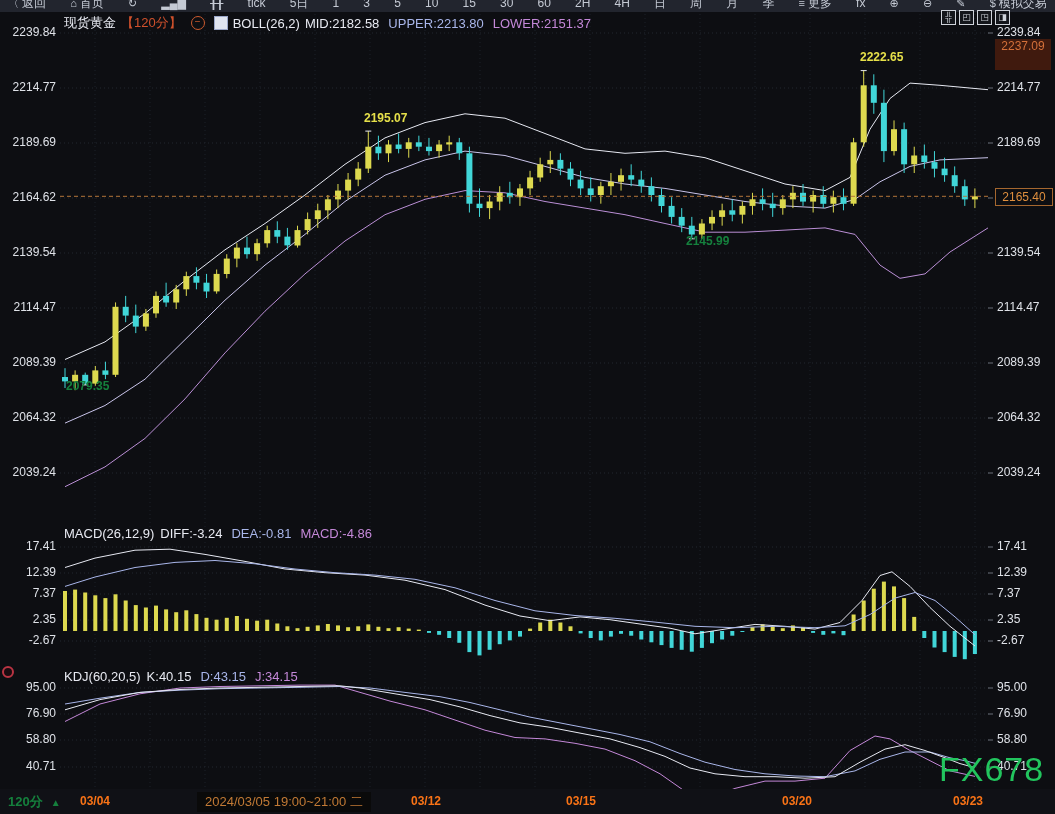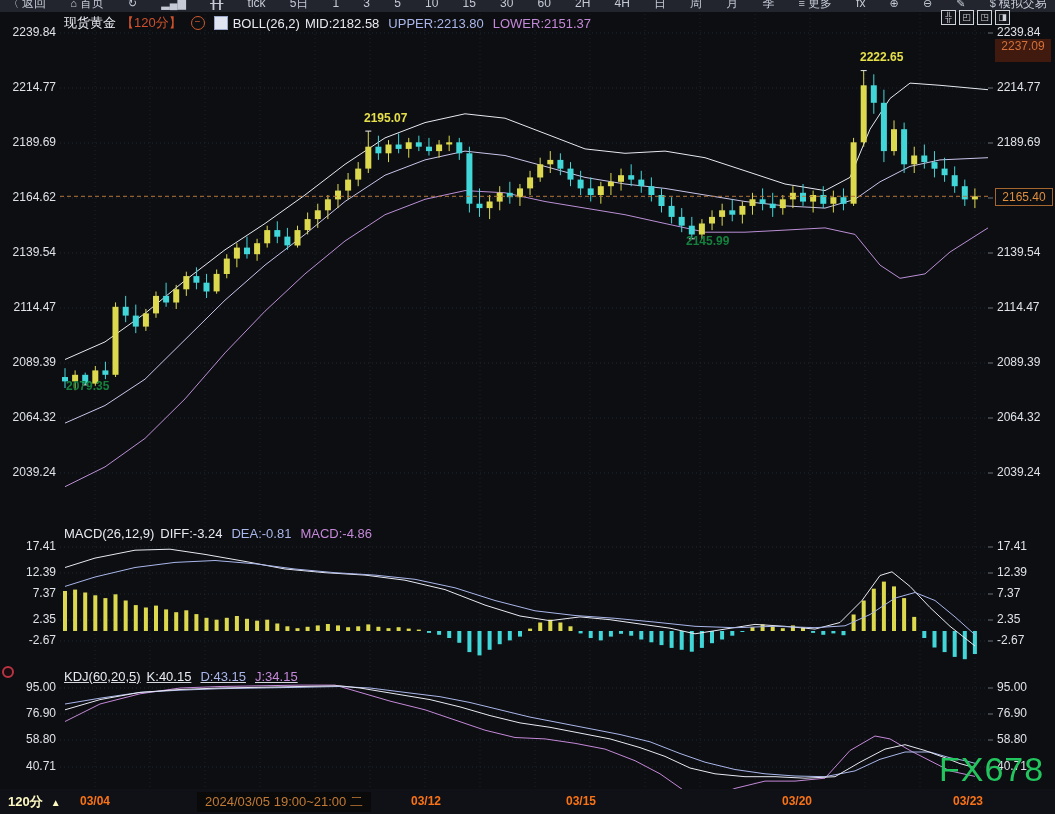--- a/index.html
+++ b/index.html
@@ -20,26 +20,26 @@
   .eye-icon{display:inline-block;width:12px;height:12px;border:1px solid #cc5a2e;border-radius:50%;
             color:#cc5a2e;font-size:10px;line-height:10px;text-align:center;cursor:pointer;}
   .boll-icon{display:inline-block;width:12px;height:12px;border:1px solid #9aa6c8;background:#dfe4f0;cursor:pointer;}
   
   .axlab{position:absolute;font-size:12px;color:#dfe2e8;z-index:4;}
   .axlab.l{left:2px;width:54px;text-align:right;}
   .axlab.r{left:997px;text-align:left;}
   
   .ann{position:absolute;font-size:12px;font-weight:bold;z-index:5;}
   .ann.yel{color:#e6e04a;} .ann.cyn{color:#15803d;}
-  .tag{position:absolute;left:995px;width:56px;height:23px;font-size:12px;line-height:15px;text-align:center;z-index:6;}
+  .tag{position:absolute;left:995px;width:56px;height:31px;font-size:12px;line-height:15px;text-align:center;z-index:6;}
   .tag.last{border:1px solid #a5672f;color:#df8f3e;background:#0d0e12;height:16px;line-height:16px;}
   .tag.high{background:#401a0e;color:#d4703a;}
   
   .bottombar{position:absolute;left:0;top:789px;width:1055px;height:25px;background:#101116;z-index:6;}
-  .period{position:absolute;left:8px;top:4px;color:#fef9c3;font-size:13px;font-weight:bold;}
+  .period{position:absolute;left:8px;top:4px;color:#15803d;font-size:13px;font-weight:bold;}
   .period .tri{font-size:10px;margin-left:8px;}
   .bdate{position:absolute;top:5px;transform:translateX(-50%);font-size:12px;font-weight:bold;color:#f97316;}
   .btooltip{position:absolute;left:165px;top:3px;background:#0a0a0a;color:#c27a35;font-size:13px;
             padding:1px 8px;white-space:nowrap;margin-left:32px;}
   .watermark{position:absolute;left:903px;top:750px;font-size:34px;color:#22c55e;letter-spacing:1px;z-index:5;margin-left:36px;}
   .reddot{position:absolute;left:2px;top:666px;width:8px;height:8px;border-radius:50%;
           border:2px solid #b93443;background:#1a0b10;z-index:6;cursor:pointer;}
   #chartwrap{position:absolute;left:0;top:0;width:1055px;height:814px;z-index:1;}
   svg{display:block;}
 </style>
@@ -497,21 +497,21 @@
     <span class="c-purp">LOWER:2151.37</span>
   </div>
 
   <div class="hdr" style="left:64px;top:526px;">
     <span class="c-white">MACD(26,12,9)</span>
     <span class="c-white" style="margin-left:-3px;">DIFF:-3.24</span>
     <span class="c-peri">DEA:-0.81</span>
     <span class="c-purp">MACD:-4.86</span>
   </div>
 
-  <div class="hdr" style="left:64px;top:669px;text-decoration:underline;">
+  <div class="hdr" style="left:64px;top:669px;">
     <span class="c-white">KDJ(60,20,5)</span>
     <span class="c-white" style="margin-left:-3px;">K:40.15</span>
     <span class="c-peri">D:43.15</span>
     <span class="c-purp">J:34.15</span>
   </div>
 
   <div class="ann yel" style="left:364px;top:111px;">2195.07</div>
   <div class="ann yel" style="left:860px;top:50px;">2222.65</div>
   <div class="ann cyn" style="left:686px;top:234px;">2145.99</div>
   <div class="ann cyn" style="left:66px;top:379px;">2079.35</div>

